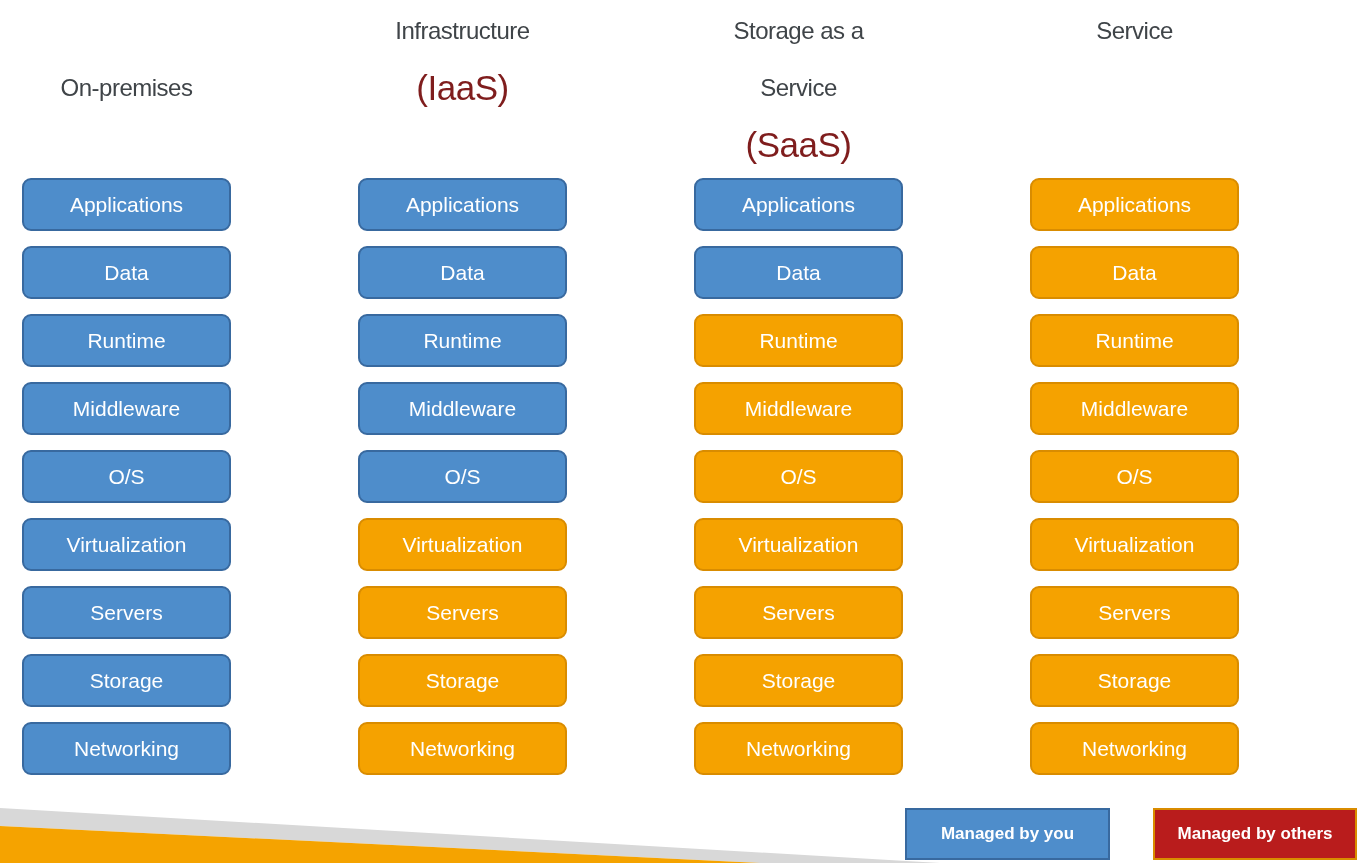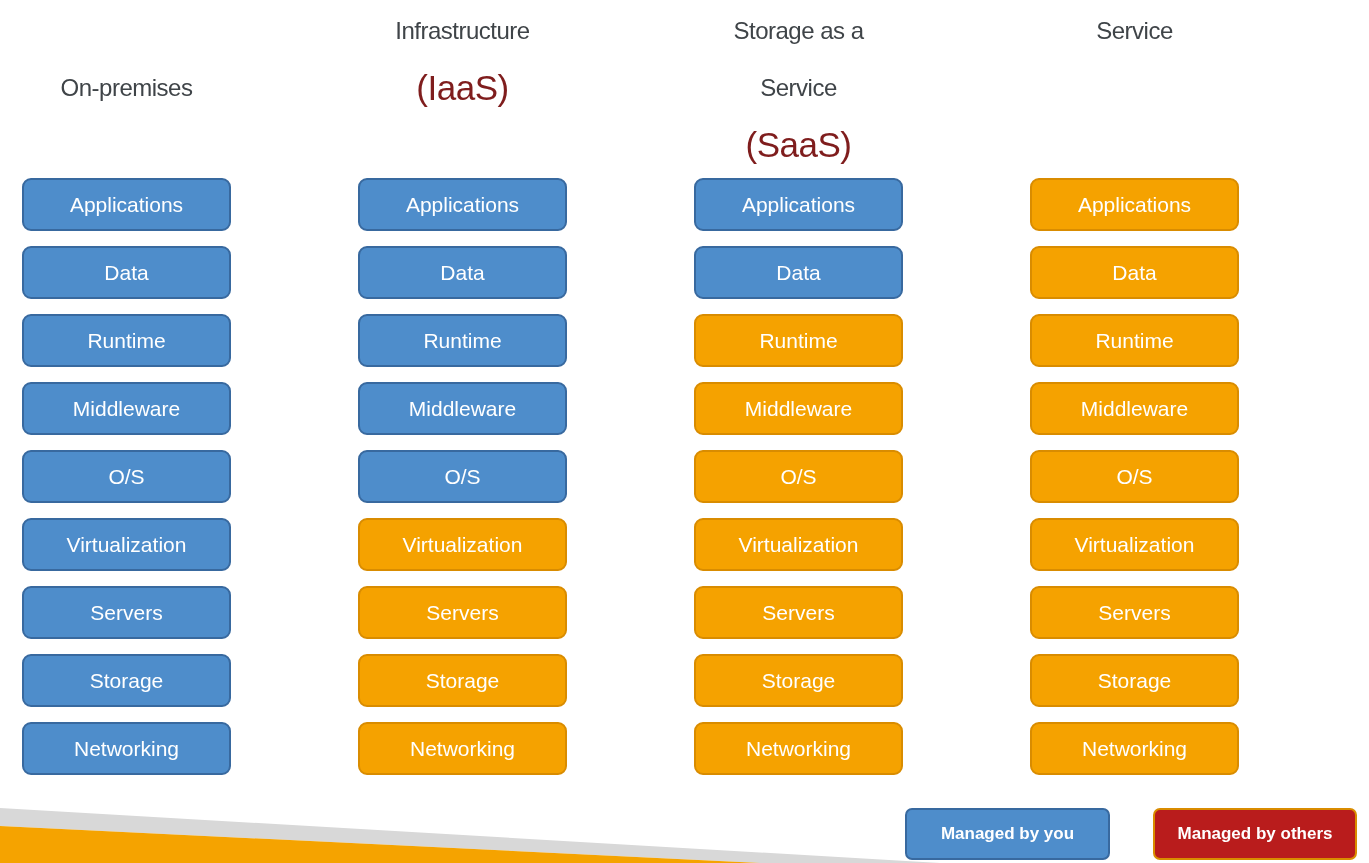--- a/index.html
+++ b/index.html
@@ -18,21 +18,21 @@
 
   
   .boxes{position:absolute;top:178px;left:0;width:209px;display:flex;flex-direction:column;gap:15px;}
   .box{height:49px;border-radius:9px;border:2px solid transparent;
        display:flex;align-items:center;justify-content:center;
        font-size:21px;color:#ffffff;text-align:left;}
   .box[data-managed="you"]{background:#4e8dcb;border-color:#38699f;}
   .box[data-managed="others"]{background:#f5a200;border-color:#d98c00;}
 
   
-  .legend{position:absolute;top:808px;height:48px;border-radius:7px;border:2px solid transparent;
+  .legend{position:absolute;top:808px;height:48px;border-radius:0;border:2px solid transparent;
           display:flex;align-items:center;justify-content:center;
           font-size:17px;font-weight:bold;color:#ffffff;}
   .legend.you{left:905px;width:201px;background:#4e8dcb;border-color:#38699f;}
   .legend.others{left:1153px;width:200px;background:#b91c1c;border-color:#d98c00;}
 
   
   .deco{position:absolute;left:0;top:0;width:1369px;height:863px;pointer-events:none;}
   .deco .g{fill:#d8d8d8;}
   .deco .o{fill:#f5a300;}
 </style>

